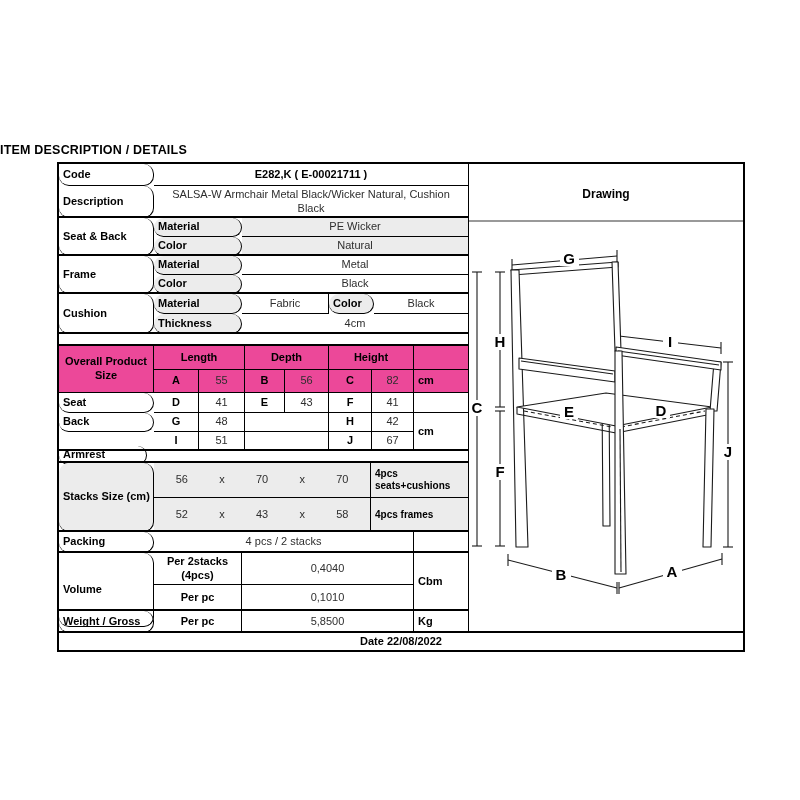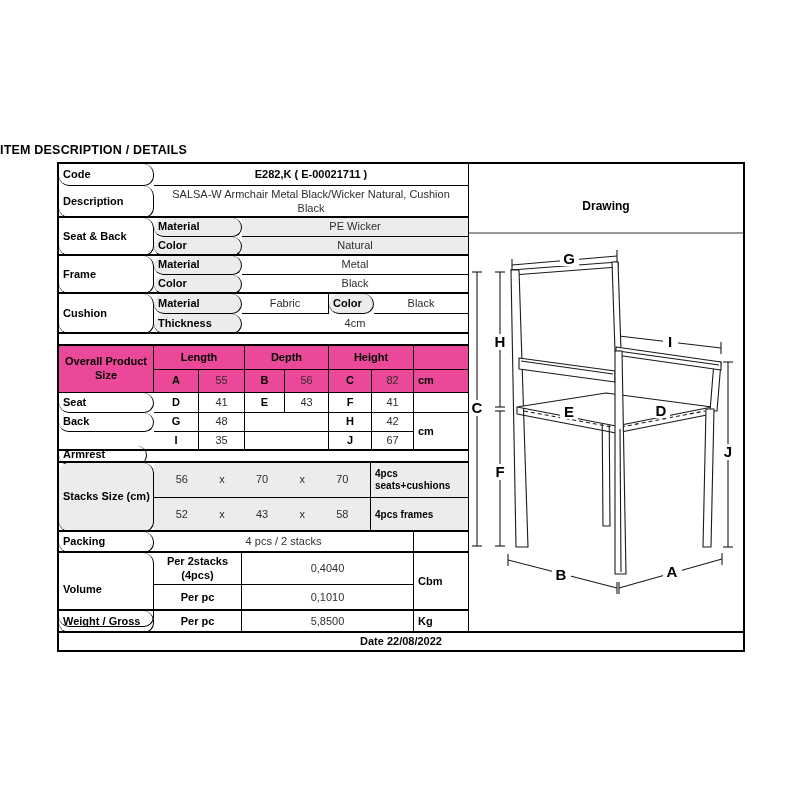--- a/index.html
+++ b/index.html
@@ -16,21 +16,21 @@
   .b{font-weight:bold;color:#000;}
   .ctr{text-align:center;}
   .left{justify-content:flex-start;padding-left:4px;}
   .gray{background:#ececec;}
   .yellow{background:#ec4899;}
   .small{font-size:10px;line-height:1.2;}
   .no-rb{border-right:none;border-bottom:none;}
   .hline{position:absolute;left:0;width:410px;height:2px;background:#000;z-index:5;}
   .hline-full{position:absolute;left:0;width:684px;height:2px;background:#000;z-index:5;}
   .stackvals{justify-content:space-around;padding:0 6px;}
-  .drawhead{position:absolute;left:410px;top:16px;width:274px;height:54px;box-sizing:border-box;
+  .drawhead{position:absolute;left:410px;top:4px;width:274px;height:54px;box-sizing:border-box;
             border-bottom:2px solid #999;display:flex;align-items:center;justify-content:center;
             font-size:12px;font-weight:bold;}
   .chair-svg{position:absolute;left:410px;top:0;width:274px;height:467px;}
   svg line, svg polygon, svg path{stroke:#1a1a1a;}
   .dlb{font-size:15px;font-weight:bold;fill:#000;}
 </style>
 </head>
 <body>
 
 <div class="page">
@@ -96,21 +96,21 @@
     <div class="c lbl" style="left:0;top:249px;width:95px;height:19px">Back</div>
     <div class="c b" style="left:95px;top:249px;width:45px;height:19px">G</div>
     <div class="c" style="left:140px;top:249px;width:46px;height:19px">48</div>
     <div class="c" style="left:186px;top:249px;width:84px;height:19px"></div>
     <div class="c b" style="left:270px;top:249px;width:43px;height:19px">H</div>
     <div class="c" style="left:313px;top:249px;width:42px;height:19px">42</div>
     <div class="c b left" style="left:355px;top:249px;width:55px;height:38px">cm</div>
 
     <div class="c lbl" style="left:0;top:282px;width:88px;height:19px">Armrest</div>
     <div class="c b" style="left:95px;top:268px;width:45px;height:19px">I</div>
-    <div class="c" style="left:140px;top:268px;width:46px;height:19px">35</div>
+    <div class="c" style="left:140px;top:268px;width:46px;height:19px">51</div>
     <div class="c" style="left:186px;top:268px;width:84px;height:19px"></div>
     <div class="c b" style="left:270px;top:268px;width:43px;height:19px">J</div>
     <div class="c" style="left:313px;top:268px;width:42px;height:19px">67</div>
 
     <div class="c" style="left:0;top:287px;width:410px;height:12px"></div>
 
     <div class="c lbl gray" style="left:0;top:299px;width:95px;height:69px">Stacks Size (cm)</div>
     <div class="c gray stackvals" style="left:95px;top:299px;width:217px;height:35px">
       <span>56</span>
         <span>x</span>

